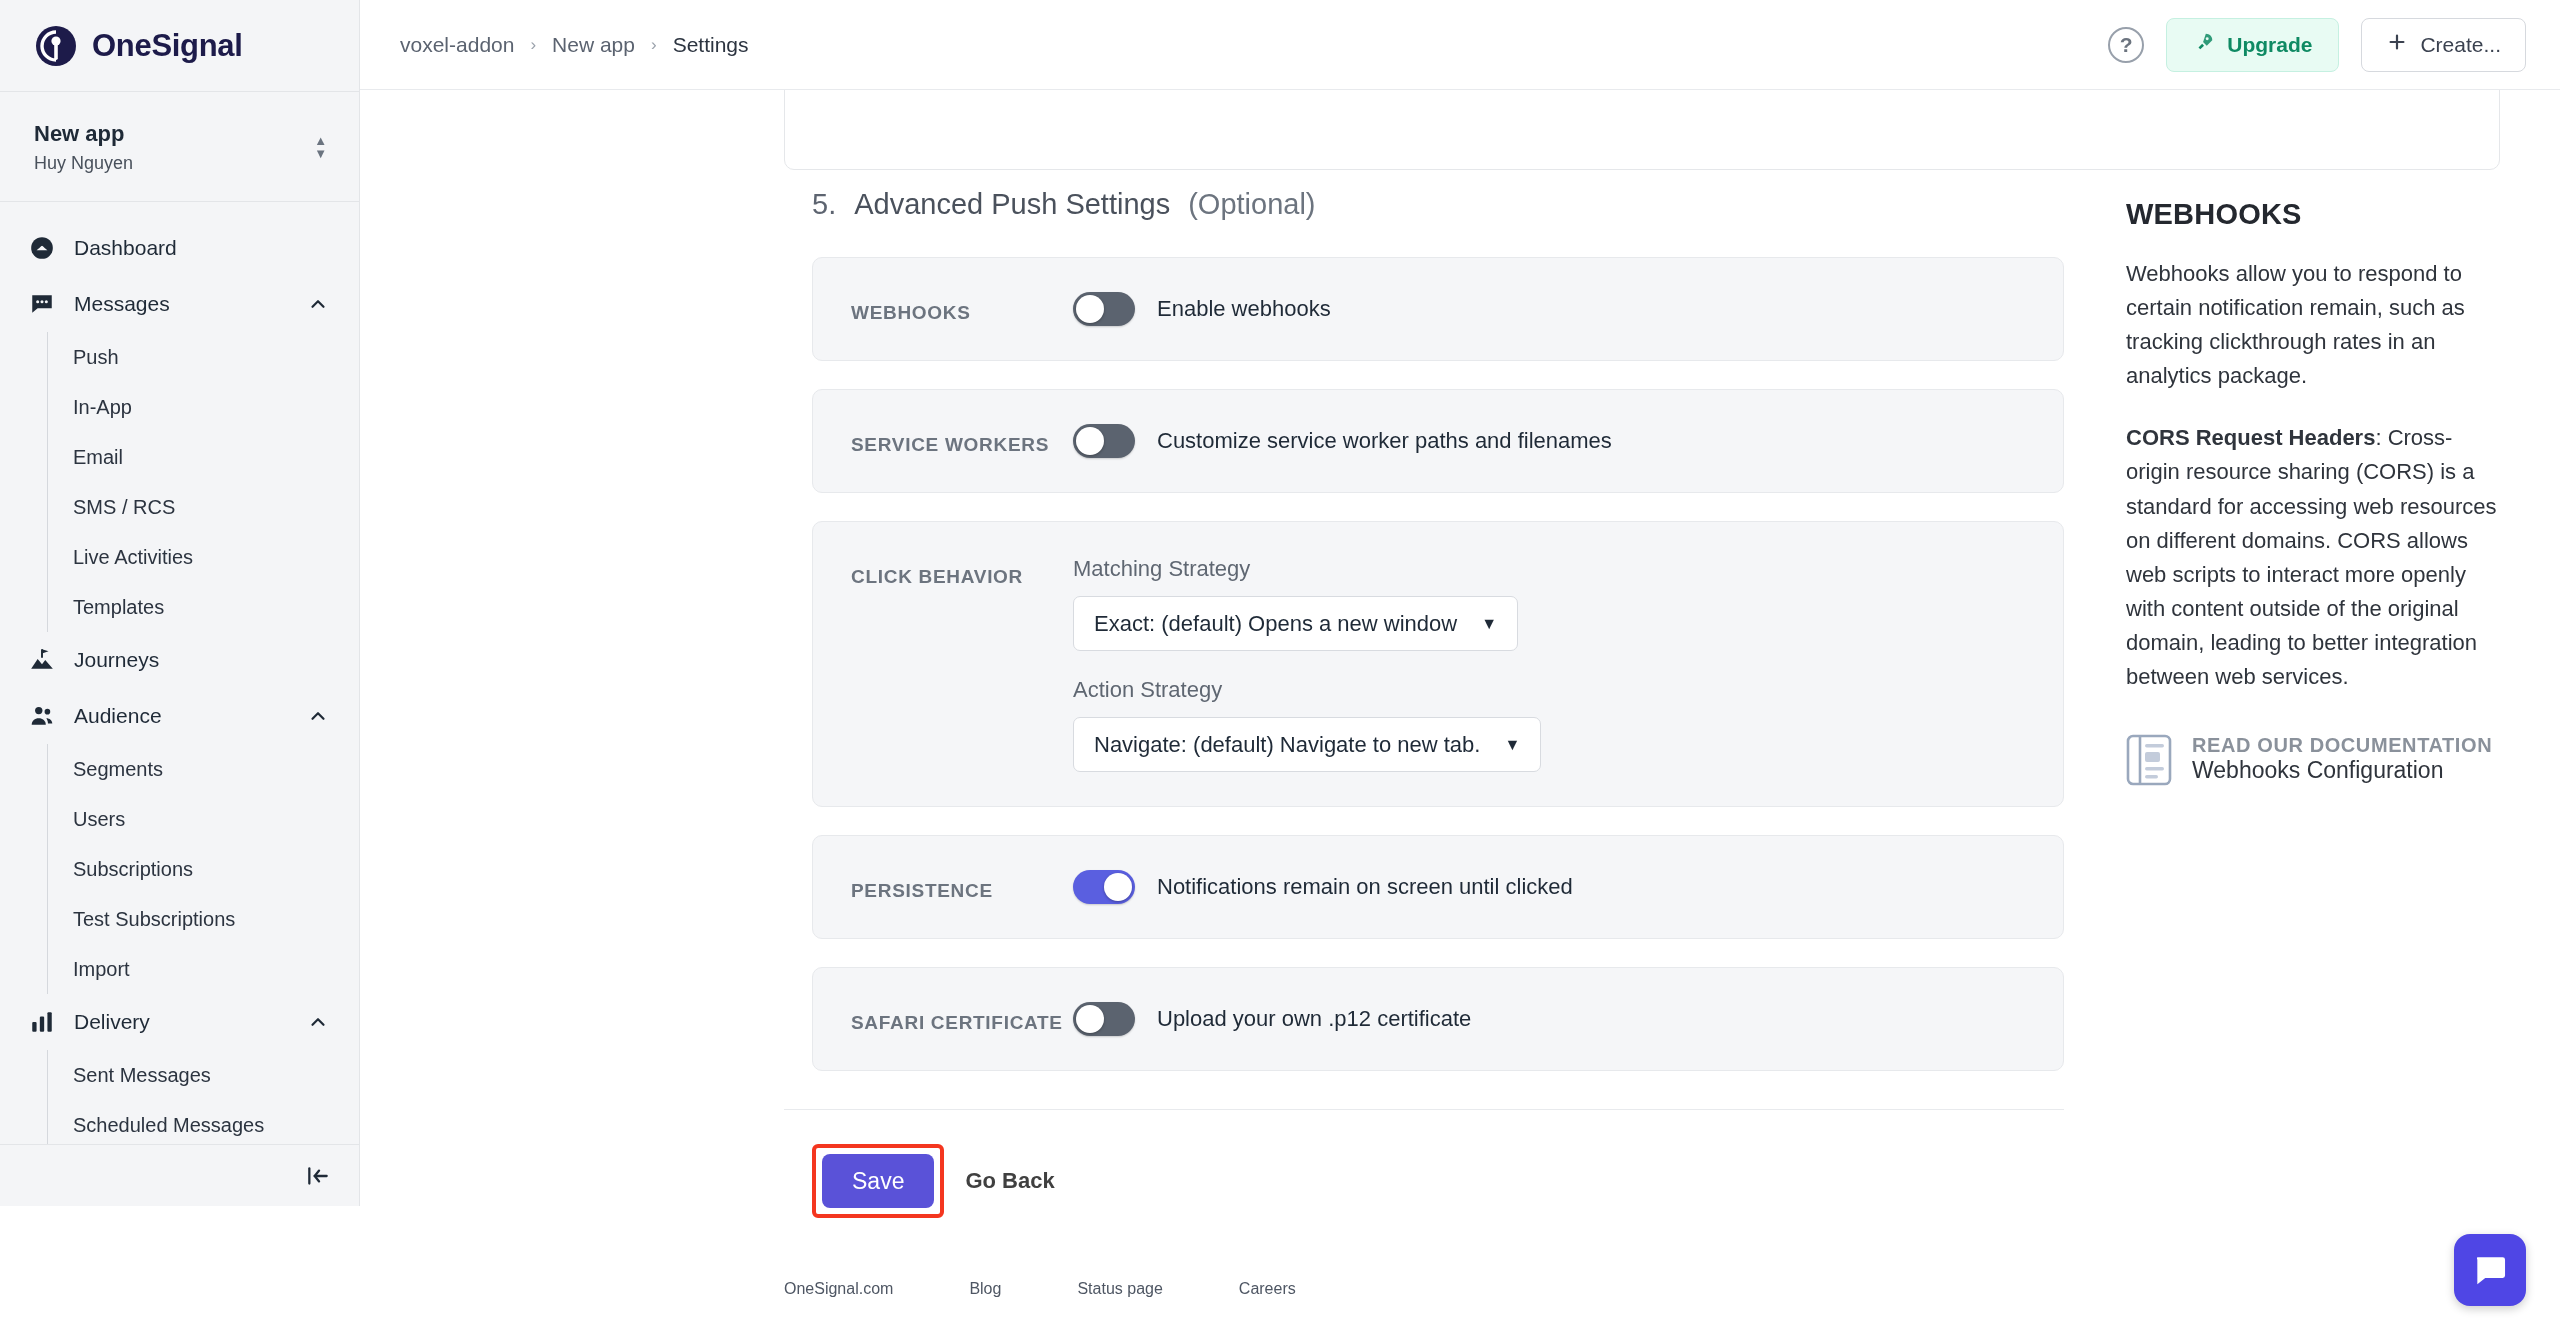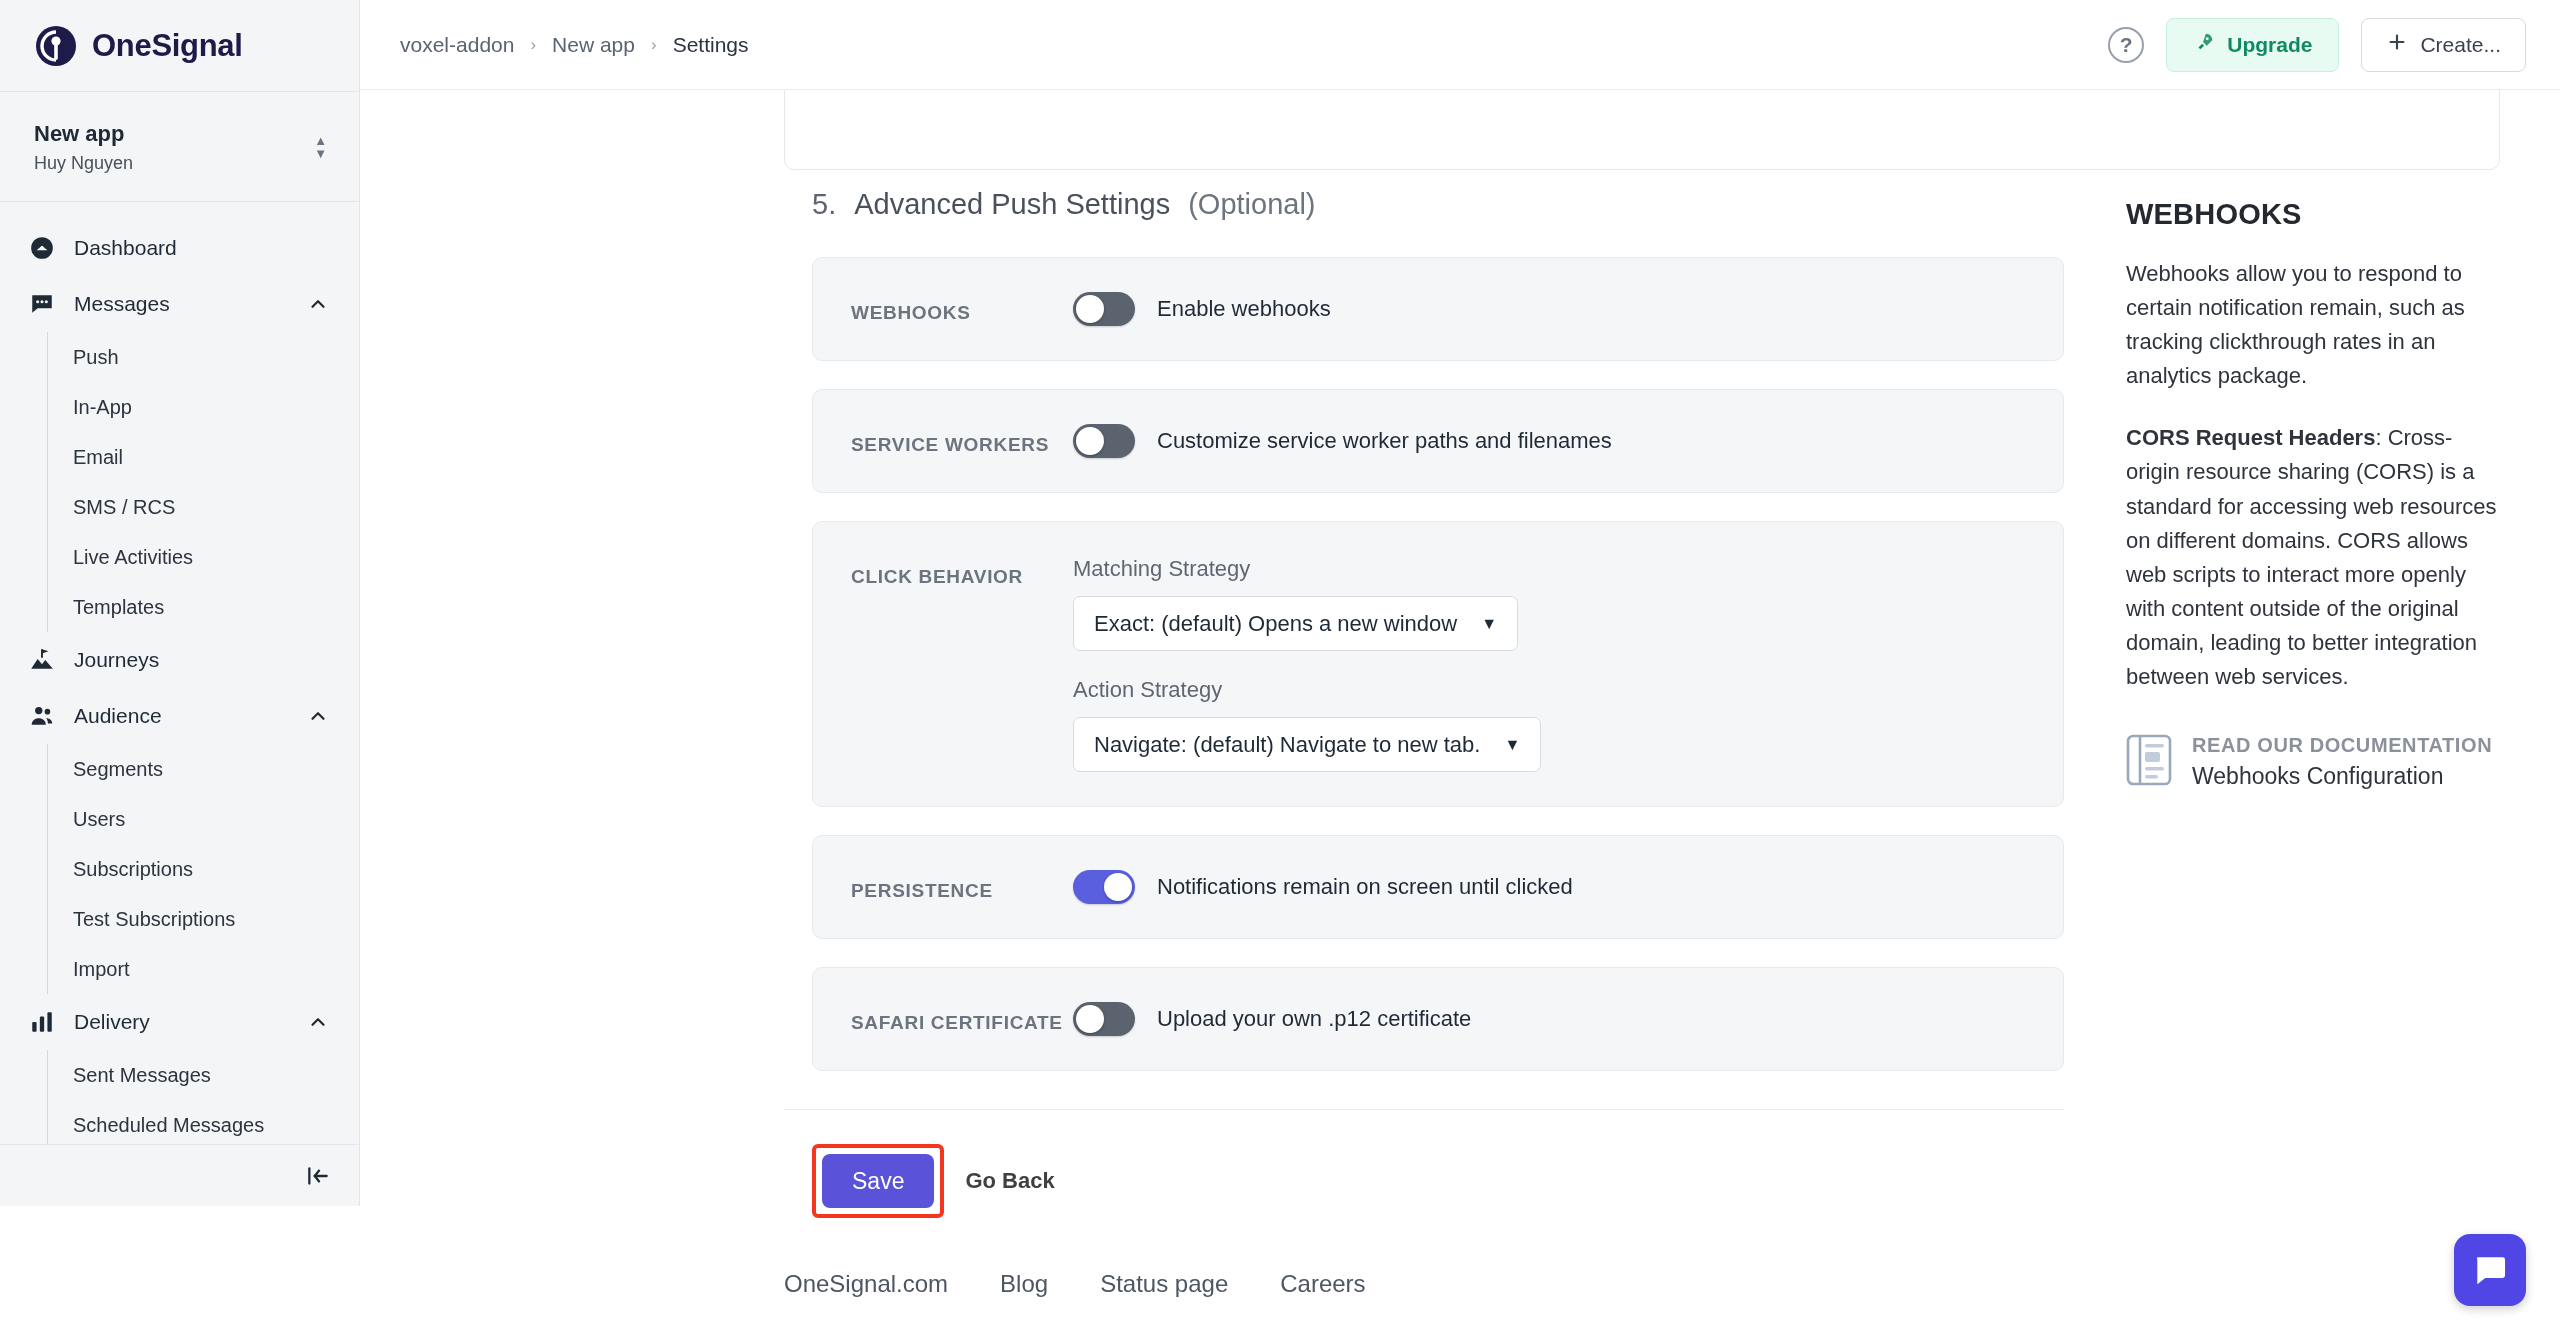--- a/index.html
+++ b/index.html
@@ -162,26 +162,26 @@
   }
   .link-goback { font-size: 22px; color: #404040; cursor: pointer; font-weight: bold; }
 
   
   .info-h { font-size: 29px; font-weight: 700; color: #24282f; margin-bottom: 26px; letter-spacing: .2px; }
   .info-p { font-size: 22px; line-height: 1.55; color: #2f343c; margin-bottom: 28px; }
   .info-p b { font-weight: 700; }
   .doc-row { display: flex; align-items: flex-start; gap: 20px; margin-top: 40px; cursor: pointer; }
   .doc-icon { width: 46px; height: 52px; flex: none; }
   .doc-kicker { font-size: 20px; font-weight: 700; letter-spacing: .6px; color: #8a919b; }
-  .doc-title { font-size: 23px; color: #2f343c; margin-top: 6px; }
+  .doc-title { font-size: 23px; color: #2f343c; margin-top: 0; }
 
   
   .footer {
     position: absolute; left: 424px; bottom: 36px;
-    display: flex; gap: 52px; font-size: 24px; color: #4e5663;
+    display: flex; gap: 76px; font-size: 16px; color: #4e5663;
   }
   .footer span { cursor: pointer; }
 
   .chat-bubble {
     position: absolute; right: 34px; bottom: 28px;
     width: 72px; height: 72px; border-radius: 16px;
     background: #4f46e5; display: flex; align-items: center; justify-content: center;
     cursor: pointer; box-shadow: 0 3px 10px rgba(0,0,0,.2);
   }
 </style>

